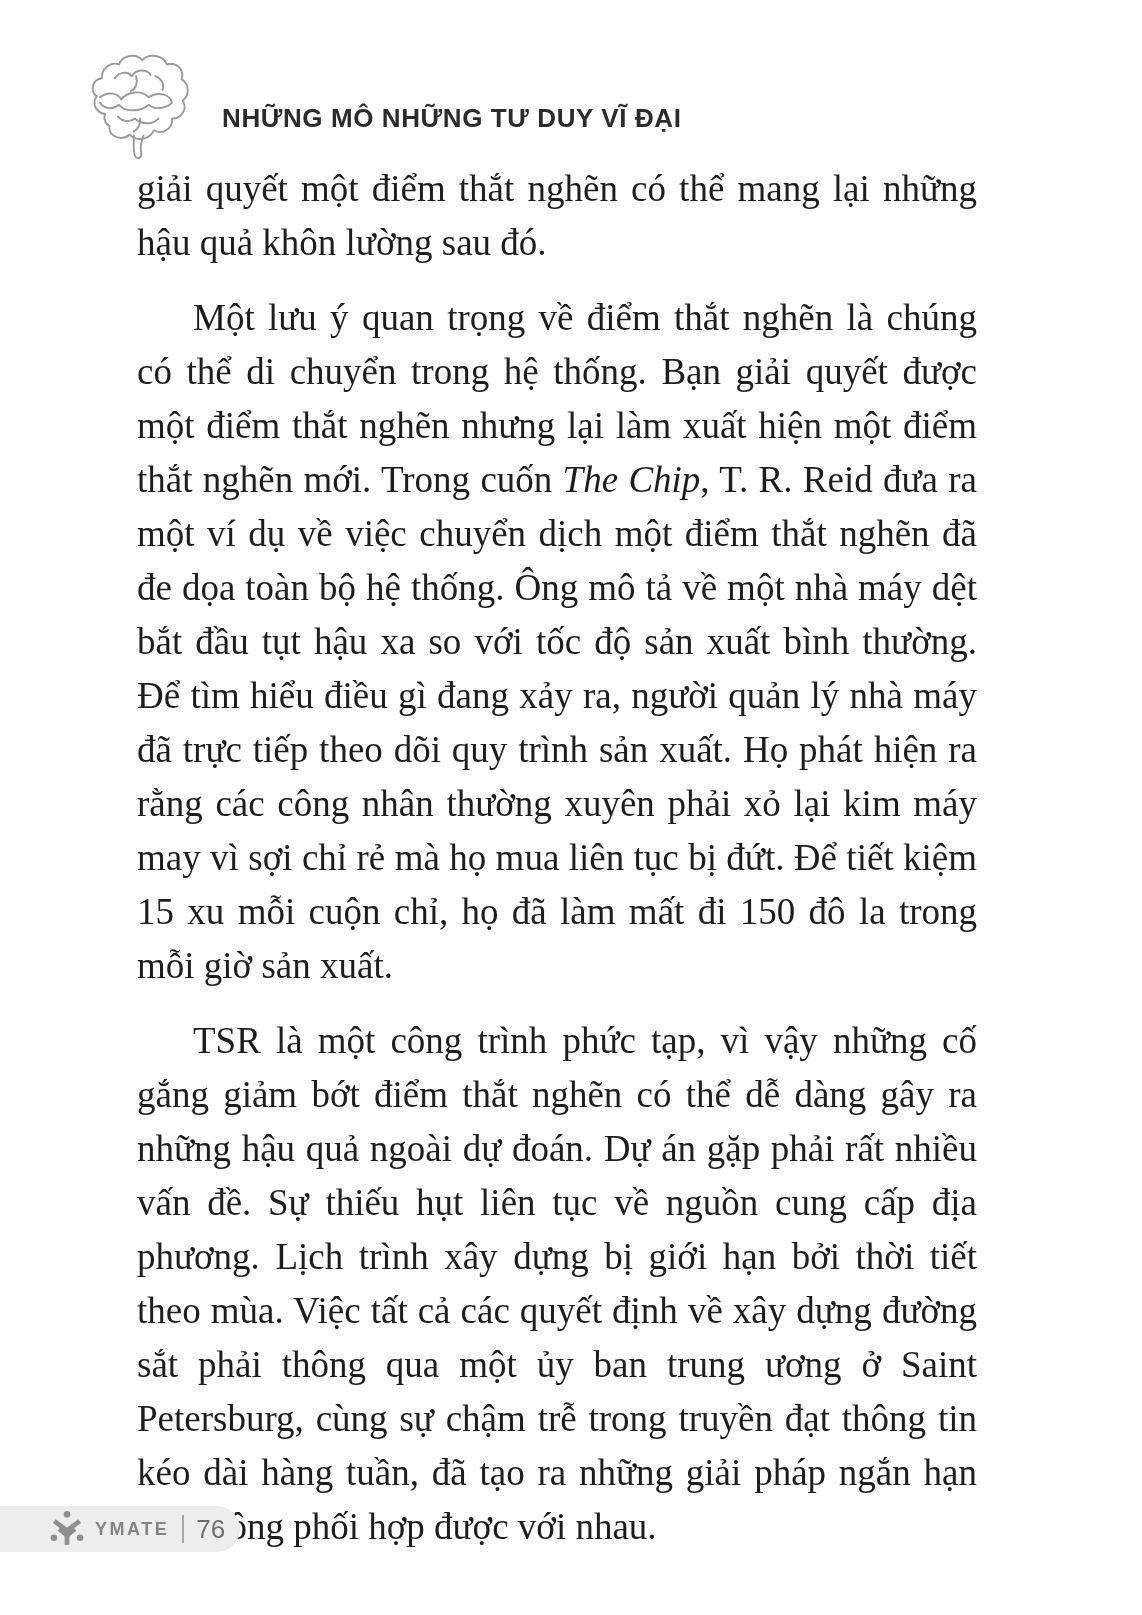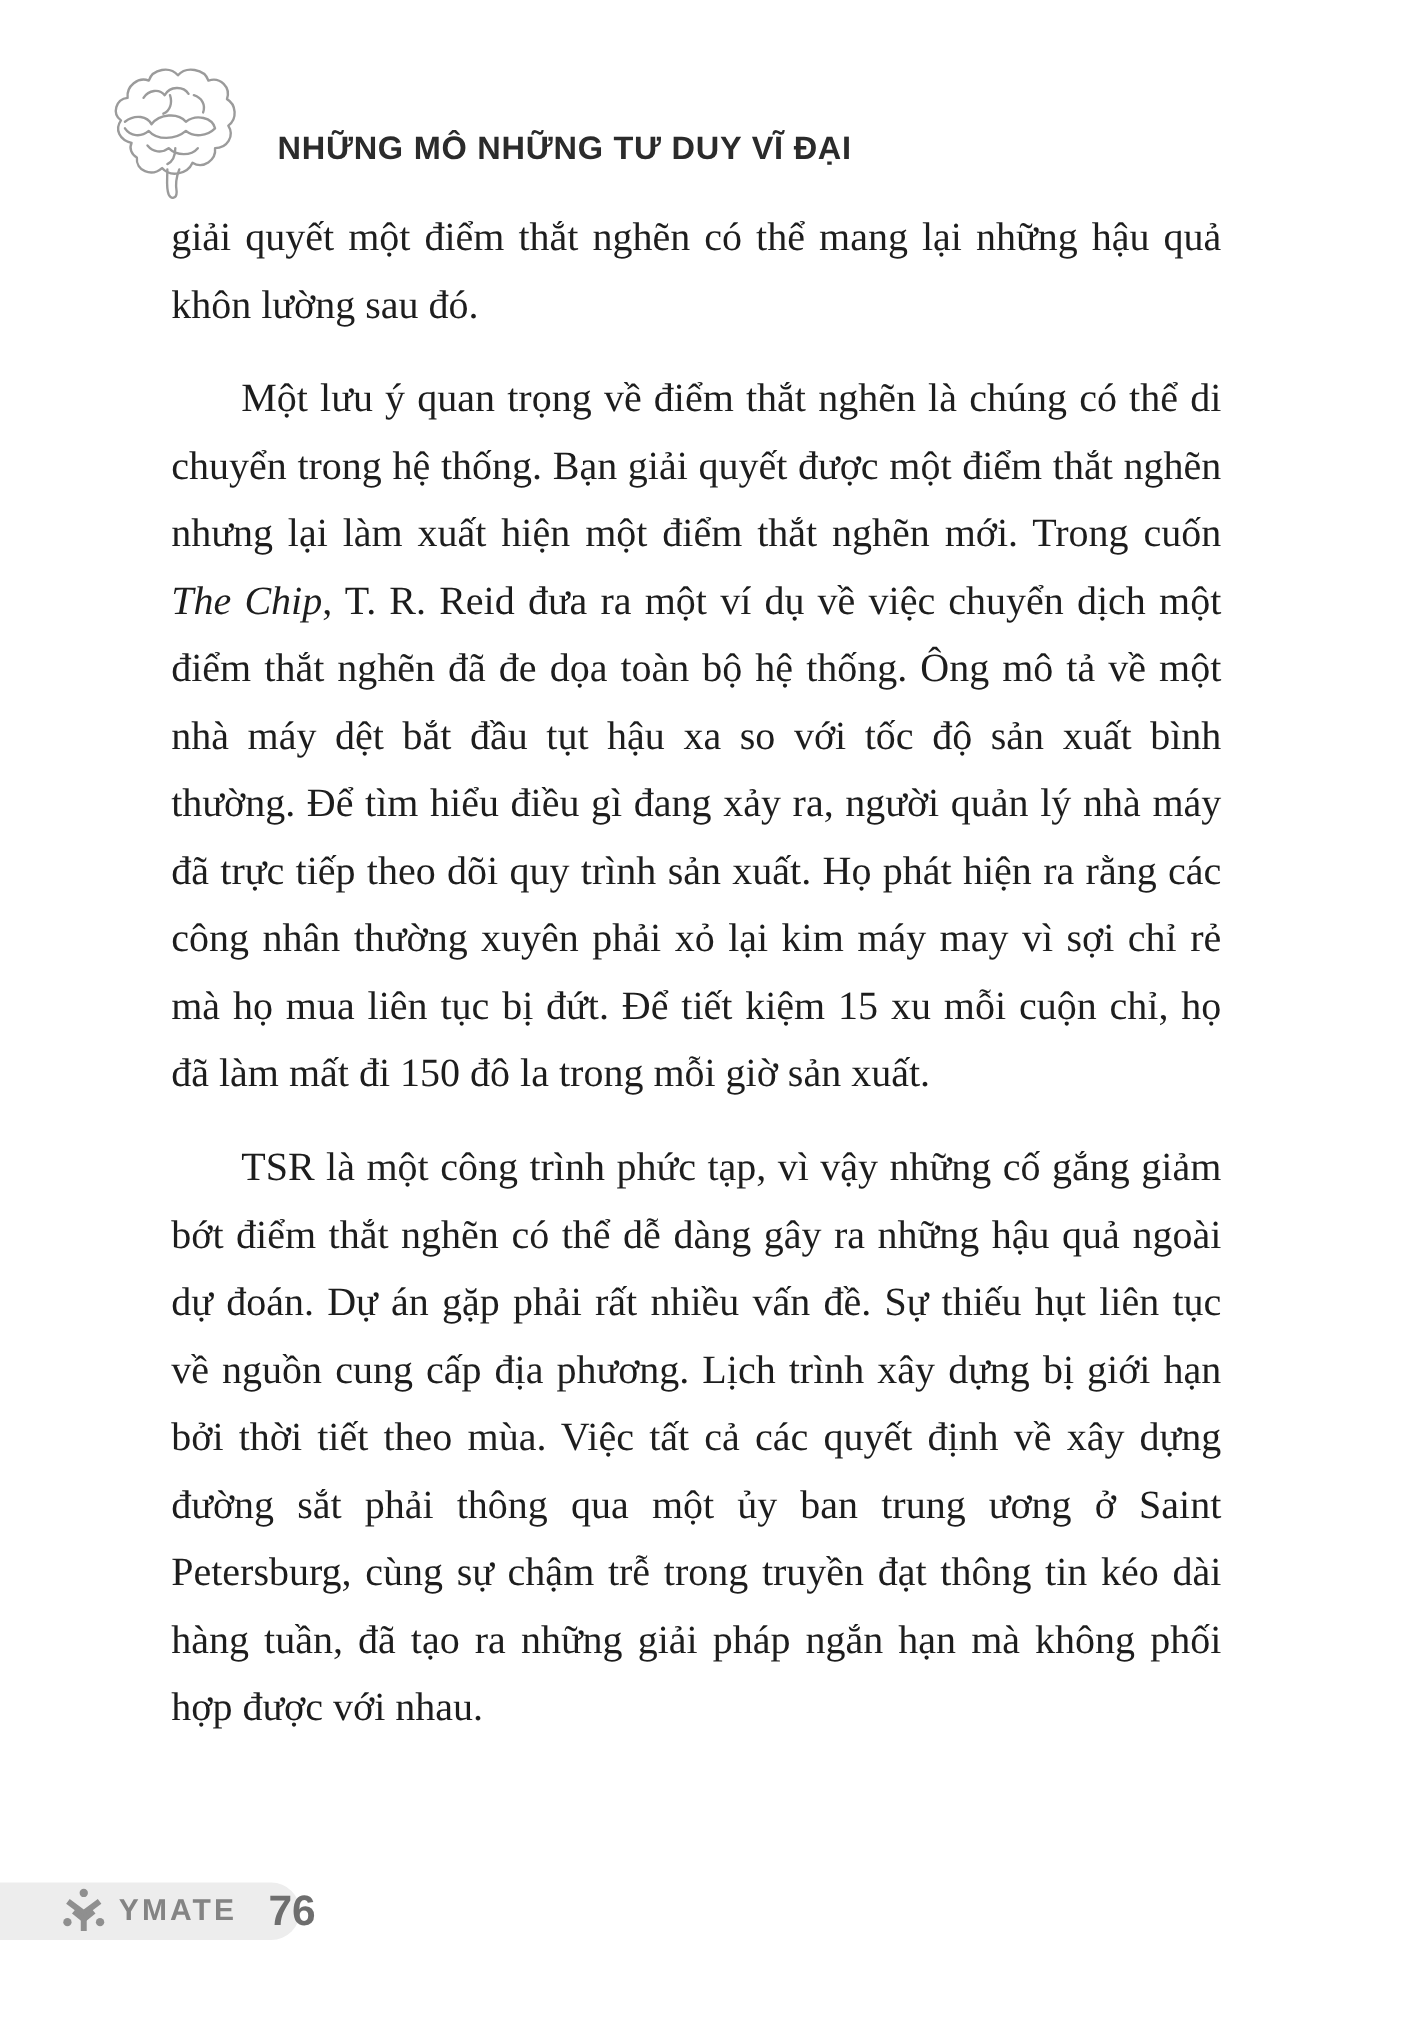--- a/index.html
+++ b/index.html
@@ -43,21 +43,21 @@
     color: #2b2b2b;
     white-space: nowrap;
   }
 
   
   .body-text {
     position: absolute;
     left: 137px;
     top: 162px;
     width: 840px;
-    font-size: 32px;
+    font-size: 37px;
     line-height: 54px;
     color: #1d1d1d;
     text-align: justify;
   }
   .body-text p {
     margin: 0 0 21px 0;
   }
   .body-text p.indented {
     text-indent: 56px;
   }
@@ -80,35 +80,35 @@
     box-sizing: border-box;
   }
   .ymate-logo {
     width: 38px;
     height: 38px;
     flex: 0 0 auto;
   }
   .brand-name {
     font-family: "Liberation Sans", sans-serif;
     font-weight: 700;
-    font-size: 24px;
+    font-size: 18px;
     letter-spacing: 2.5px;
     color: #848484;
     margin-left: 9px;
   }
   .footer-divider {
     width: 2px;
     height: 28px;
     background: #a8a8a8;
     margin: 0 12px 0 13px;
   }
   .page-number {
     font-family: "Liberation Sans", sans-serif;
-    font-weight: 700;
-    font-size: 34px;
+    font-weight: 400;
+    font-size: 26px;
     color: #6e6e6e;
   }
 </style>
 </head>
 <body>
 
 <div class="page">
 
   <div class="header">
     <svg class="brain-icon" viewBox="0 0 100 110" fill="none" stroke="#9b9b9b" stroke-width="1.8" stroke-linecap="round" stroke-linejoin="round">

